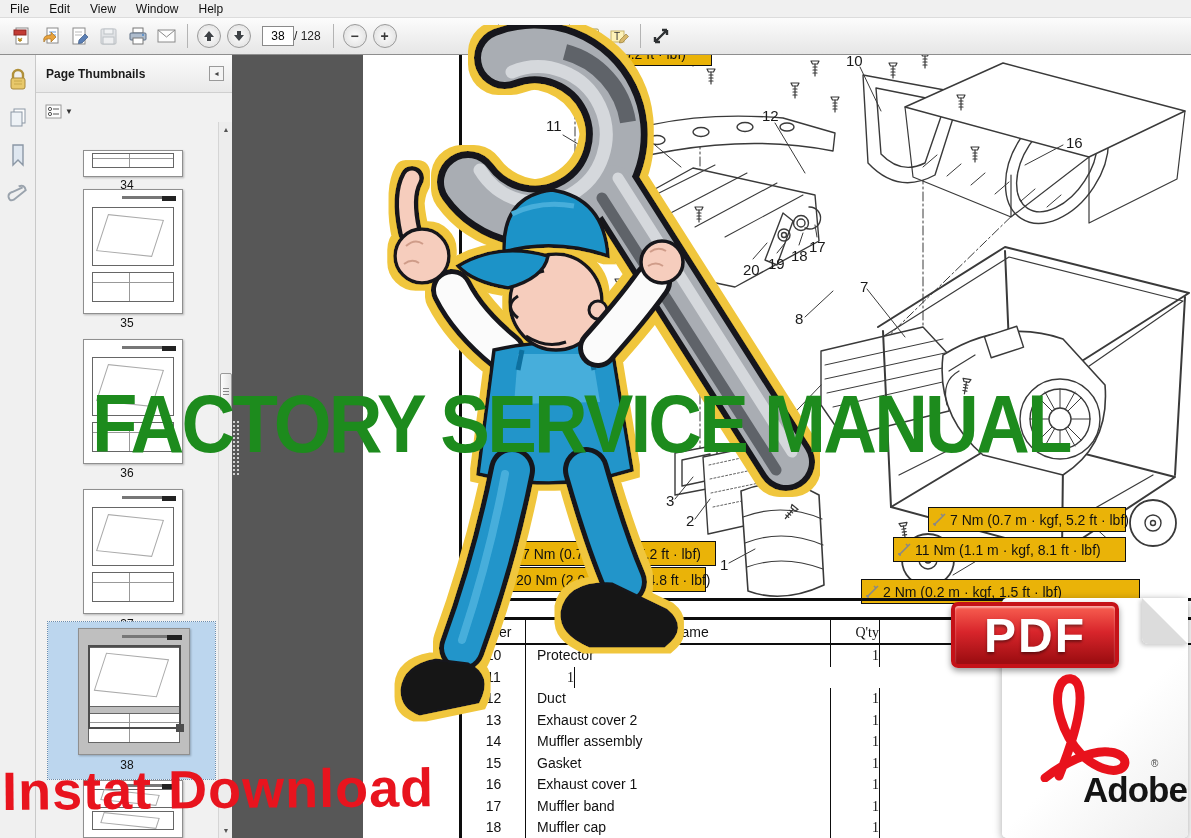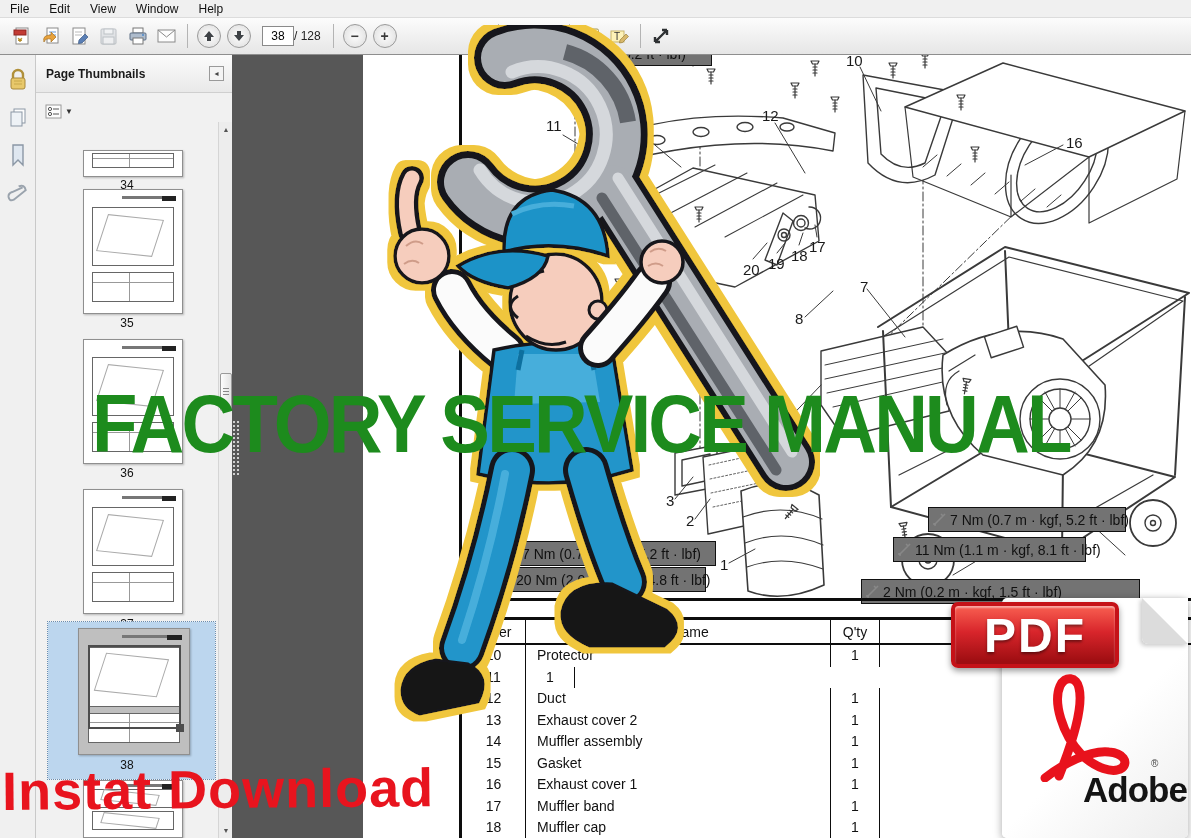--- a/index.html
+++ b/index.html
@@ -82,36 +82,36 @@
 
   .canvas { position:absolute; left:232px; top:0; width:131px; height:783px; background:#575757; }
   .splitter-grip { position:absolute; left:0; top:365px; width:8px; height:56px;
     background-image:radial-gradient(#cfcfcf 1px, transparent 1px); background-size:4px 4px; }
 
   
   .page { position:absolute; left:363px; top:0; width:828px; height:783px;
     background:#fff; overflow:hidden; color:#111; }
   .fig-svg { position:absolute; left:0; top:0; z-index:1; }
   .co { position:absolute; z-index:2; font-size:15px; color:#1a1a1a; }
-  .tq { position:absolute; z-index:2; height:25px; border:1.5px solid #111; background:#737373;
+  .tq { position:absolute; z-index:2; height:25px; border:1.5px solid #111; background:#eab308;
     display:flex; align-items:center; font-size:14px; white-space:nowrap; padding:0 4px 0 2px; }
   .tq svg { margin:0 3px 0 1px; flex:none; }
   .fig-left-border { position:absolute; left:96px; top:0; width:2.5px; height:543px;
     background:#0d0d0d; z-index:2; }
   .fig-bottom-border { position:absolute; left:96px; top:543px; width:732px; height:3px;
     background:#0d0d0d; z-index:2; }
 
   .ptable { position:absolute; left:96px; top:562px; width:732px; height:221px;
     border-left:3px solid #0d0d0d; border-top:3px solid #0d0d0d; z-index:2; font-size:14px; }
   .prow { display:flex; height:21.5px; line-height:21.5px; }
   .prow.phead { height:25px; line-height:25px; border-bottom:2px solid #0d0d0d; }
   .c-order { width:64px; text-align:center; border-right:1.5px solid #0d0d0d; }
   .c-job { width:305px; padding-left:11px; border-right:1.5px solid #0d0d0d; }
   .phead .c-job { text-align:center; padding-left:0; }
-  .c-qty { width:49px; text-align:center; border-right:1.5px solid #0d0d0d; }
+  .c-qty { width:49px; text-align:right; border-right:1.5px solid #0d0d0d;font-family:Liberation Serif, serif; }
   .c-rem { flex:1; }
 
   
   .mech { position:absolute; left:350px; top:0; width:470px; height:740px;
     z-index:30; pointer-events:none; }
   .wm-green { position:absolute; left:92px; top:384px; z-index:40; pointer-events:none;
     font-size:80px; line-height:80px; font-weight:900; letter-spacing:-3px;
     color:#1d8b1d; white-space:nowrap; transform:scale(.93,1.02); transform-origin:left top; }
   .wm-red { position:absolute; left:2px; top:758px; z-index:45; pointer-events:none;
     font-size:54px; font-weight:bold; letter-spacing:1px; color:#e8141e;
@@ -548,21 +548,21 @@
           <path d="M2 13 L11 4 M11 4 l2-2 M11 4 l-2-2 M2 13 l2 0 M2 13 l0-2" stroke="#888" stroke-width="1.6"></path>
         </svg>
       <span>20 Nm (2.0 m · kgf, 14.8 ft · lbf)</span>
     </div>
     <div class="tq" style="left:565px;top:452px;width:198px">
       <svg width="15" height="15">
           <path d="M2 13 L11 4 M11 4 l2-2 M11 4 l-2-2 M2 13 l2 0 M2 13 l0-2" stroke="#888" stroke-width="1.6"></path>
         </svg>
       <span>7 Nm (0.7 m · kgf, 5.2 ft · lbf)</span>
     </div>
-    <div class="tq" style="left:530px;top:482px;width:193px">
+    <div class="tq" style="left:530px;top:482px;width:233px">
       <svg width="15" height="15">
           <path d="M2 13 L11 4 M11 4 l2-2 M11 4 l-2-2 M2 13 l2 0 M2 13 l0-2" stroke="#888" stroke-width="1.6"></path>
         </svg>
       <span>11 Nm (1.1 m · kgf, 8.1 ft · lbf)</span>
     </div>
     <div class="tq" style="left:498px;top:524px;width:279px">
       <svg width="15" height="15">
           <path d="M2 13 L11 4 M11 4 l2-2 M11 4 l-2-2 M2 13 l2 0 M2 13 l0-2" stroke="#888" stroke-width="1.6"></path>
         </svg>
       <span>2 Nm (0.2 m · kgf, 1.5 ft · lbf)</span>

